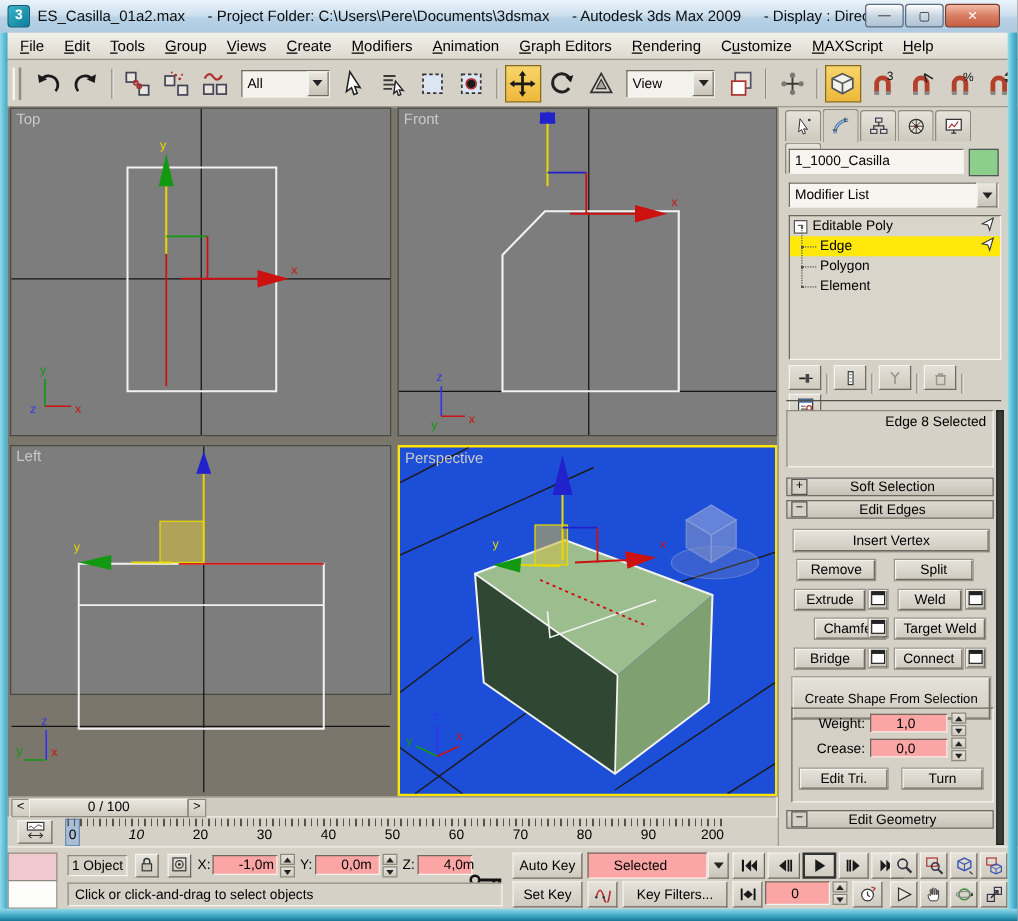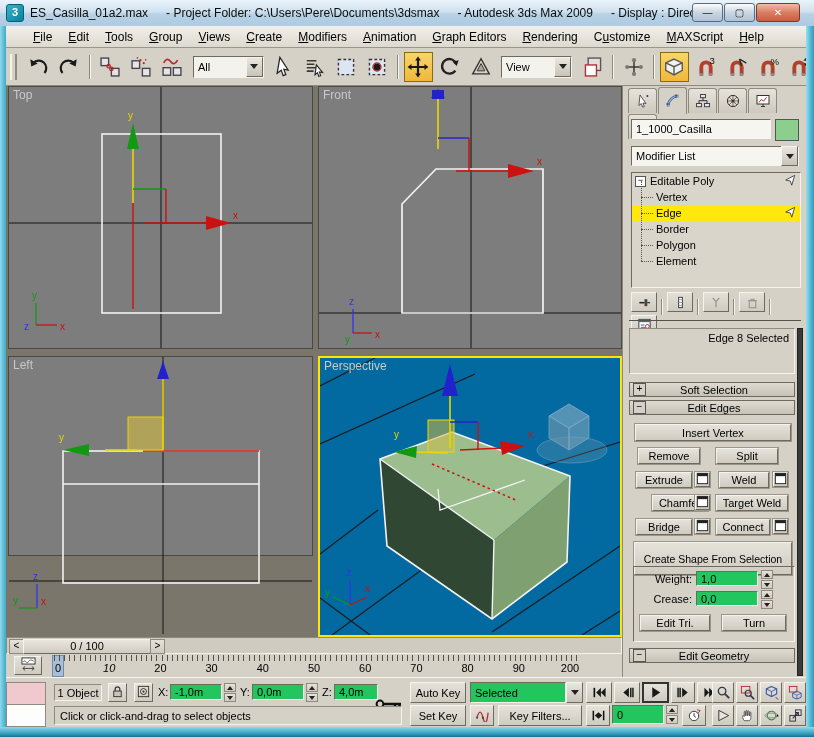--- a/index.html
+++ b/index.html
@@ -20,21 +20,21 @@
   .appicon{width:16px;height:16px;margin-left:6px;border-radius:3px;
     background:linear-gradient(135deg,#37b5c9,#0d7d9c);border:1px solid #0a5f78;
     color:#fff;font-weight:bold;font-size:11px;text-align:center;line-height:15px;}
   .winbtns{position:absolute;right:14px;top:3px;display:flex;gap:1px;}
   .wbtn{height:17px;border:1px solid #5A6B7E;border-radius:3px;
     background:linear-gradient(180deg,#FDFDFD,#CAD6E2 50%,#AFC2D4);
     display:flex;align-items:center;justify-content:center;font-size:10px;color:#222;}
   .wbtn.close{background:linear-gradient(180deg,#F3BBA8,#D97E63 50%,#C65F43);color:#fff;border-color:#7E3A28;}
   
   .menubar{left:0;top:26px;width:814px;height:22px;background:linear-gradient(180deg,#F2F0EA,#DDD9CF);
-    border-bottom:1px solid #9a968c;display:flex;align-items:center;padding-left:25px;box-sizing:border-box;}
+    border-bottom:1px solid #9a968c;display:flex;align-items:center;padding-left:8px;box-sizing:border-box;}
   .menu-item{padding:2px 8px;font-size:12px;cursor:default;white-space:nowrap;}
   .menu-item u{text-decoration:underline;}
   
   .toolbar{left:0;top:48px;width:814px;height:38px;background:#D5D1C7;
     border-bottom:1px solid #8E8A7E;display:flex;align-items:center;padding-left:10px;box-sizing:border-box;}
   .thandle{width:3px;height:26px;border-left:2px solid #F5F3EE;border-right:2px solid #8E8A7E;margin-right:6px;}
   .tbtn{width:28px;height:28px;margin:0 1px;display:flex;align-items:center;justify-content:center;border:1px solid transparent;}
   .tbtn.active{background:linear-gradient(180deg,#F7D56A,#EFB83B);border:1px solid #8a6a10;}
   .tsep{width:1px;height:24px;background:#8E8A7E;border-right:1px solid #F5F3EE;margin:0 4px;}
   .tdrop{height:20px;background:#F4F2EC;border:1px solid;border-color:#6E6A60 #F5F3EE #F5F3EE #6E6A60;
@@ -77,22 +77,22 @@
   .pbtn{background:linear-gradient(180deg,#E5E2DA,#CFCBC0);border:1px solid;border-color:#F5F3EE #6E6A60 #6E6A60 #F5F3EE;
     box-shadow:0 0 0 1px #9a968c;display:flex;align-items:center;justify-content:center;font-size:11px;
     position:absolute;box-sizing:border-box;white-space:nowrap;}
   .setbox{width:15px;height:15px;}
   .spin{width:12px;display:inline-flex;flex-direction:column;gap:1px;}
   .spin div{height:7px;background:linear-gradient(180deg,#E5E2DA,#CFCBC0);border:1px solid #8E8A7E;
     display:flex;align-items:center;justify-content:center;}
   .spin div::after{content:'';border:3px solid transparent;}
   .spin .up::after{border-bottom:4px solid #222;margin-top:-3px;}
   .spin .dn::after{border-top:4px solid #222;margin-bottom:-3px;}
-  .nfield{background:#22c55e;border:1px solid;border-color:#6E6A60 #F5F3EE #F5F3EE #6E6A60;
-    font-size:11px;display:flex;align-items:center;padding-left:4px;box-sizing:border-box;}
+  .nfield{background:#fca5a5;border:1px solid;border-color:#6E6A60 #F5F3EE #F5F3EE #6E6A60;
+    font-size:11px;display:flex;align-items:center;padding-left:20px;box-sizing:border-box;}
   .scrollbar{position:absolute;width:4px;background:#3a3a36;border:1px solid #222;}
   
   .timeslider{left:6px;top:637px;width:616px;height:17px;background:#CFCBC1;
     border:1px solid;border-color:#8E8A7E #F5F3EE #F5F3EE #8E8A7E;box-sizing:border-box;}
   .tsbtn{position:absolute;top:1px;width:13px;height:13px;background:linear-gradient(180deg,#E5E2DA,#CFCBC0);
     border:1px solid #8E8A7E;text-align:center;line-height:12px;font-size:10px;}
   .tshandle{position:absolute;left:16px;top:1px;width:126px;height:13px;text-align:center;font-size:11px;line-height:13px;
     background:linear-gradient(180deg,#E9E6DE,#CFCBC0);border:1px solid;border-color:#F5F3EE #6E6A60 #6E6A60 #F5F3EE;}
   .trackbar{left:6px;top:654px;width:616px;height:23px;background:#D5D1C7;border-bottom:1px solid #8E8A7E;}
   .ticks{position:absolute;left:48px;top:1px;width:527px;height:6px;
@@ -355,21 +355,21 @@
       <g>
         <line x1="28" y1="251" x2="28" y2="227" stroke="#3333EE" stroke-width="1.3"></line>
         <line x1="28" y1="251" x2="10" y2="251" stroke="#119911" stroke-width="1.3"></line>
         <text x="24" y="223" fill="#3333EE" class="axlbl">z</text>
         <text x="4" y="247" fill="#119911" class="axlbl">y</text>
         <text x="32" y="248" fill="#CC1111" class="axlbl">x</text>
       </g>
     </svg>
   </div>
 
-  <div class="viewport vp-persp" style="left:312px;top:270px;width:304px;height:281px;background:#0369a1;">
+  <div class="viewport vp-persp" style="left:312px;top:270px;width:304px;height:281px;background:#1d4ed8;">
     <div class="vplabel">Perspective</div>
     <svg width="300" height="277" viewBox="0 0 300 277">
       <g stroke="#1c1c1c" stroke-width="1.2">
         <line x1="0" y1="86" x2="155" y2="16"></line>
           <line x1="0" y1="28" x2="55" y2="0"></line>
         <line x1="210" y1="112" x2="300" y2="84"></line>
           <line x1="0" y1="196" x2="58" y2="152"></line>
         <line x1="12" y1="277" x2="118" y2="200"></line>
           <line x1="172" y1="274" x2="300" y2="188"></line>
         <line x1="262" y1="277" x2="300" y2="253"></line>
@@ -465,34 +465,26 @@
   </div>
 
   <div class="abs stack" style="left:8px;top:86px;width:168px;height:114px;" id="modstack">
       <div class="stack-row">
         <span class="pmbox">−</span>
         <span class="lbl">Editable Poly</span>
         <span style="margin-right: 3px;"><svg width="15" height="15" viewBox="0 0 16 16">
             <path d="M13.5 2.5L4 7.5l4.8 1L10.4 13z" fill="#fff" stroke="#333" stroke-width=".9"></path>
           </svg></span>
       </div>
-      <div class="stack-row">
-        <span class="tree"></span>
-        <span class="lbl">Vertex</span>
-      </div>
       <div class="stack-row sel">
         <span class="tree"></span>
         <span class="lbl">Edge</span>
         <span style="margin-right: 3px;"><svg width="15" height="15" viewBox="0 0 16 16">
             <path d="M13.5 2.5L4 7.5l4.8 1L10.4 13z" fill="#fff" stroke="#333" stroke-width=".9"></path>
           </svg></span>
-      </div>
-      <div class="stack-row">
-        <span class="tree"></span>
-        <span class="lbl">Border</span>
       </div>
       <div class="stack-row">
         <span class="tree"></span>
         <span class="lbl">Polygon</span>
       </div>
       <div class="stack-row">
         <span class="tree"></span>
         <span class="lbl">Element</span>
       </div>
     </div>

